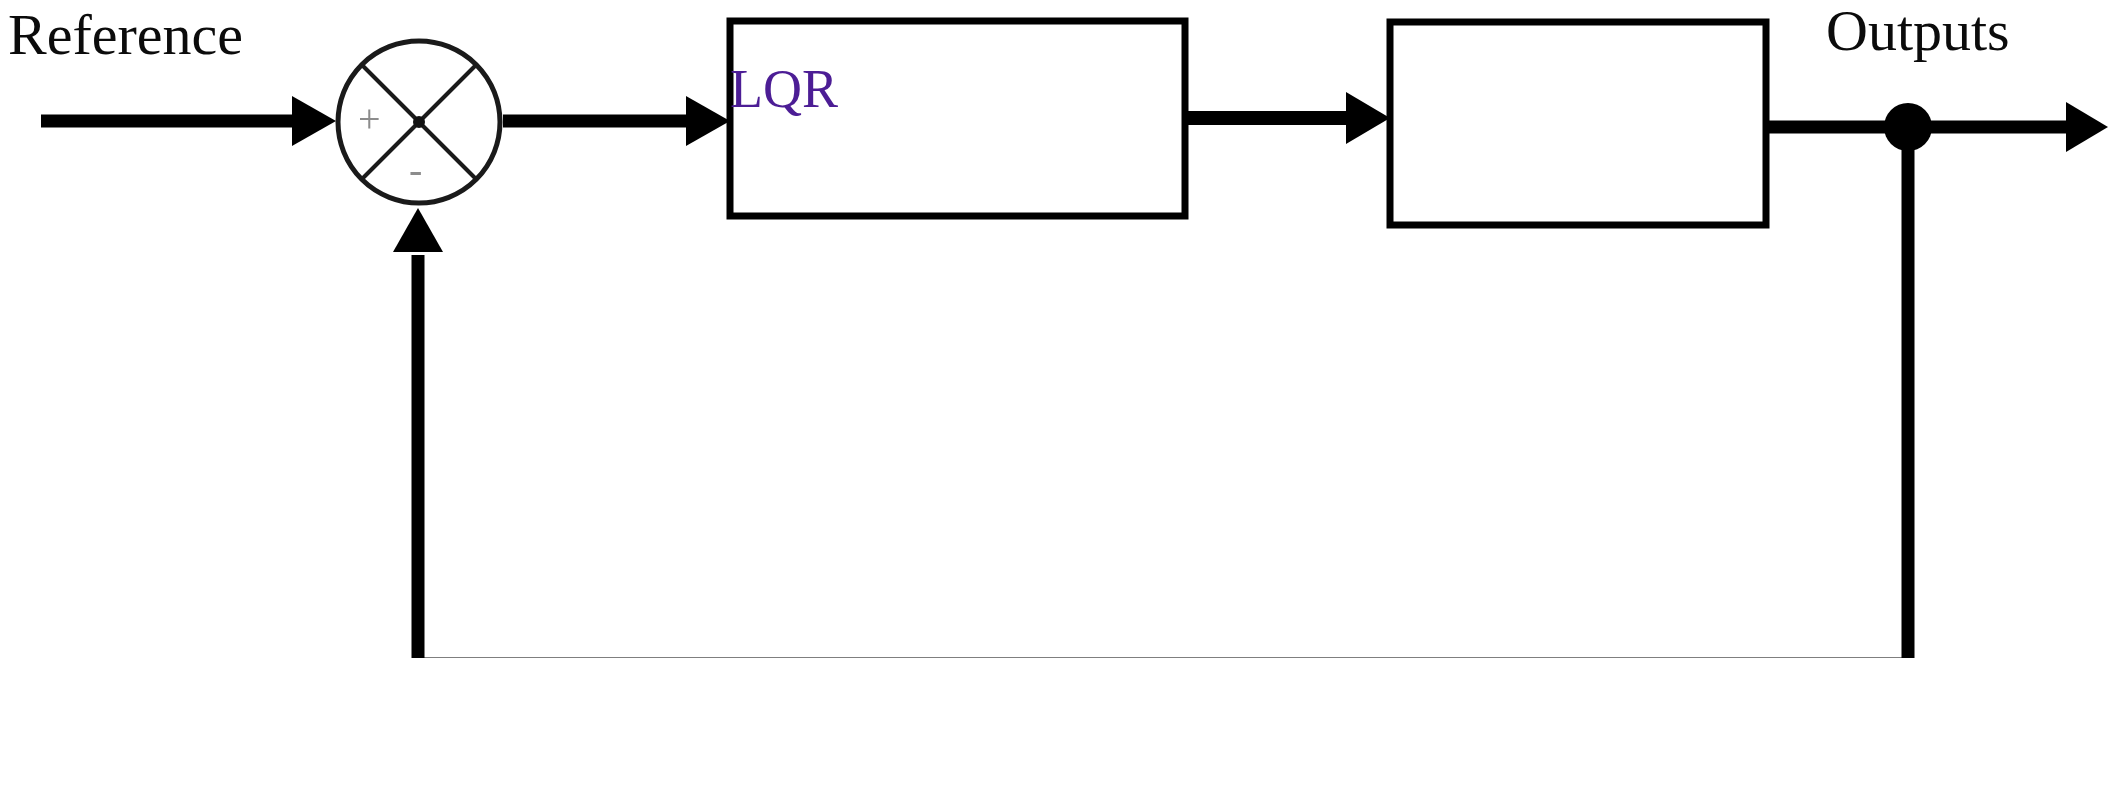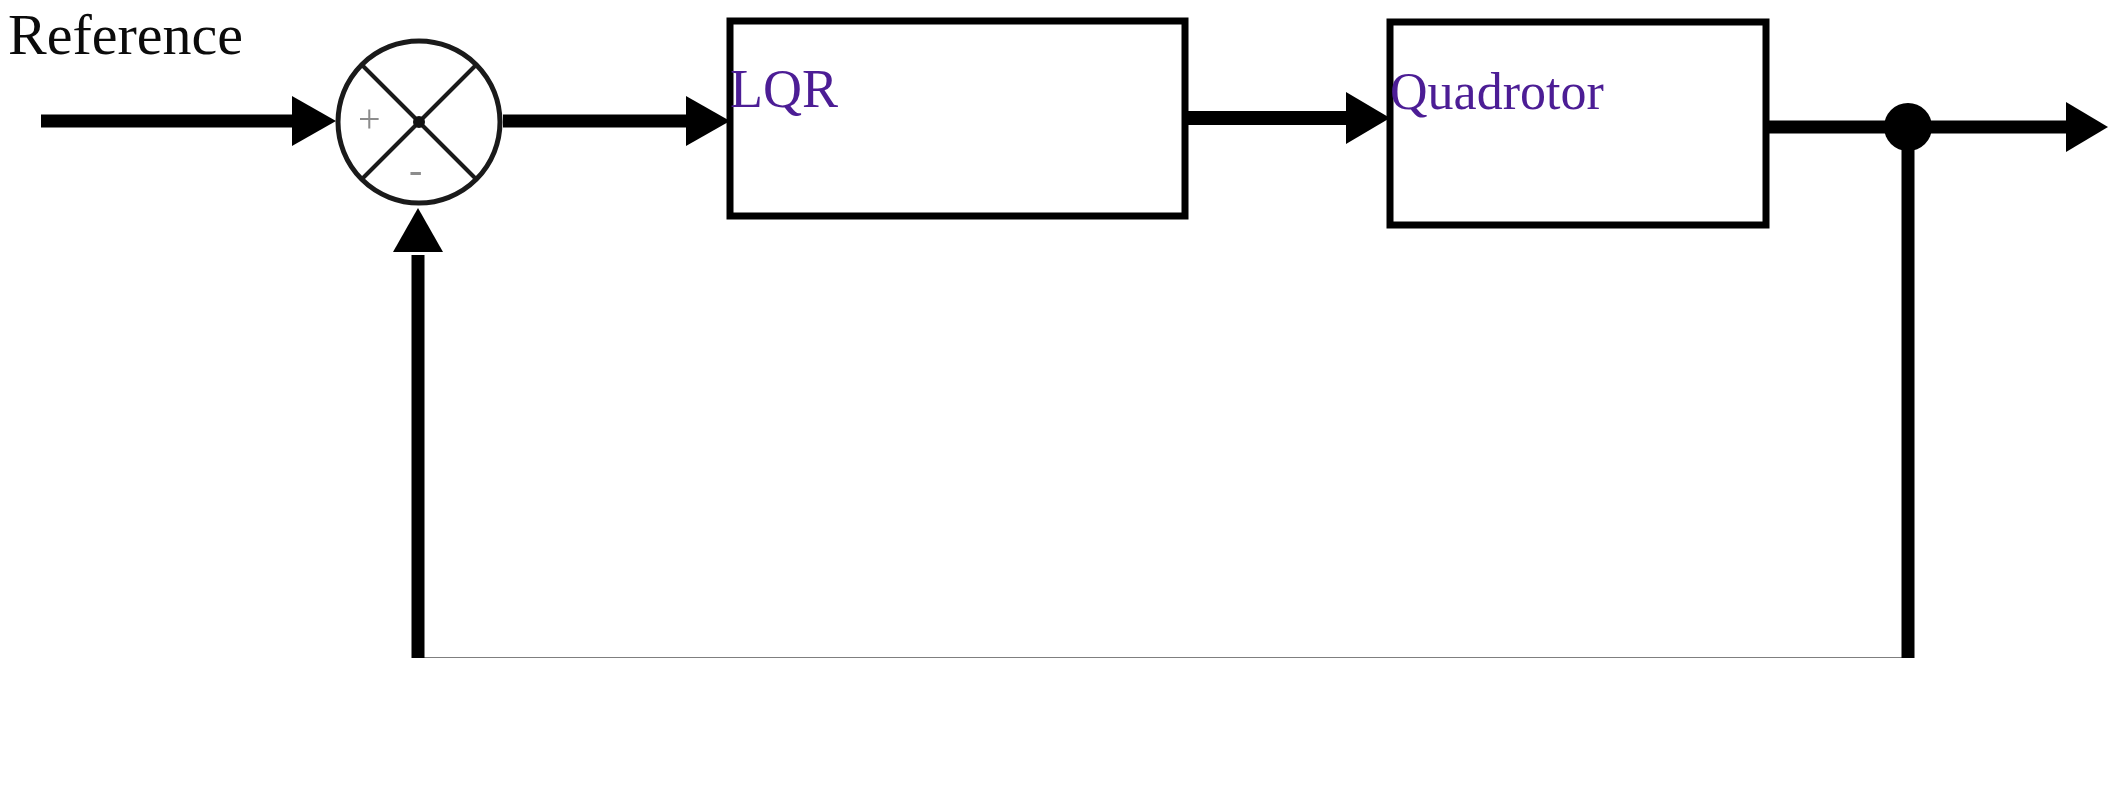--- a/index.html
+++ b/index.html
@@ -136,23 +136,23 @@
       <line x1="1908" y1="127" x2="1908" y2="664" stroke="#000000" stroke-width="13"></line>
       <line x1="1914" y1="664" x2="418" y2="664" stroke="#000000" stroke-width="13"></line>
       <line x1="418" y1="670" x2="418" y2="255" stroke="#000000" stroke-width="13"></line>
       <path d="M 393 252 L 418 208 L 443 252 z" fill="#000000"></path>
     </g>
 
   </svg>
 
   <div class="lbl" id="label-reference">Reference</div>
 
+  <div class="lbl" id="label-outputs">Outputs</div>
 
 
   <div class="box-label" id="label-lqr">LQR</div>
 
-  <div class="box-label" id="label-quadrotor">Quadrotor</div>
 
   <div class="sign" id="sign-plus">+</div>
 
   <div class="sign" id="sign-minus">-</div>
 
 </div>
 
 </body></html>

